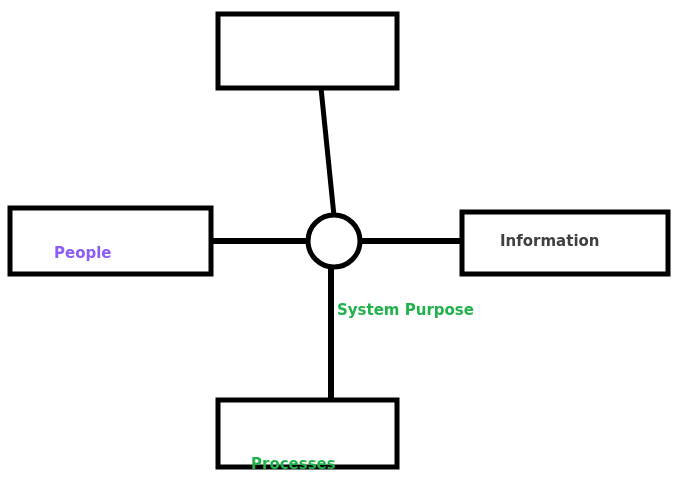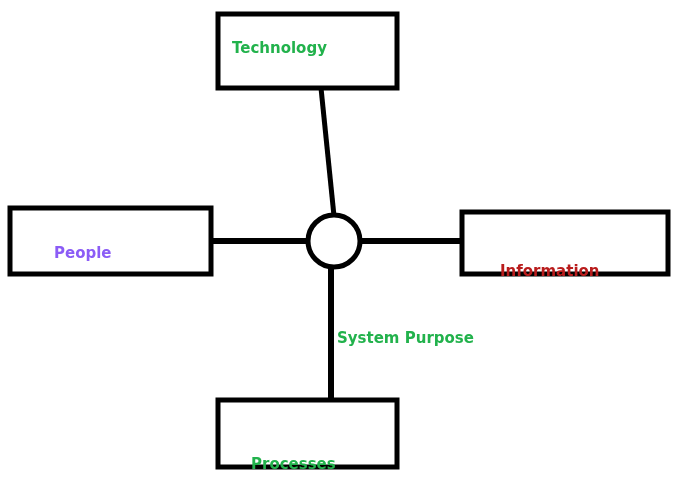--- a/index.html
+++ b/index.html
@@ -36,21 +36,20 @@
     white-space: nowrap;
     line-height: 1;
   }
   .center-label {
     position: absolute;
     font-family: "DejaVu Sans", sans-serif;
     font-weight: bold;
     font-size: 15px;
     white-space: nowrap;
     line-height: 1;
-    margin-top: 28px;
   }
 </style>
 </head>
 <body>
 
 <div id="diagram-root">
 
   <svg id="diagram-svg" viewBox="0 0 690 496" xmlns="http://www.w3.org/2000/svg">
 
     <line x1="321" y1="88" x2="334" y2="216" stroke="#000000" stroke-width="5"></line>
@@ -65,23 +64,22 @@
 
     <rect x="218" y="14" width="179" height="74" fill="#ffffff" stroke="#000000" stroke-width="5"></rect>
 
     <rect x="10" y="208" width="201" height="66" fill="#ffffff" stroke="#000000" stroke-width="5"></rect>
 
     <rect x="462" y="212" width="206" height="62" fill="#ffffff" stroke="#000000" stroke-width="5"></rect>
 
     <rect x="218" y="400" width="179" height="67" fill="#ffffff" stroke="#000000" stroke-width="5"></rect>
   </svg>
 
-  <div class="node-label" style="left:232px; top:41px; color:#22b24c;">Technology</div>
 
   <div class="node-label" style="left:54px; top:246px; color:#8b5cf6;">People</div>
 
-  <div class="node-label" style="left:500px; top:234px; color:#b91c1c;margin-top:30px;">Information</div>
+  <div class="node-label" style="left:500px; top:234px; color:#404040;">Information</div>
 
   <div class="node-label" style="left:251px; top:425px; color:#22b24c;margin-top:32px;">Processes</div>
 
   <div class="center-label" style="left:337px; top:303px; color:#22b24c;">System Purpose</div>
 
 </div>
 
 </body></html>

